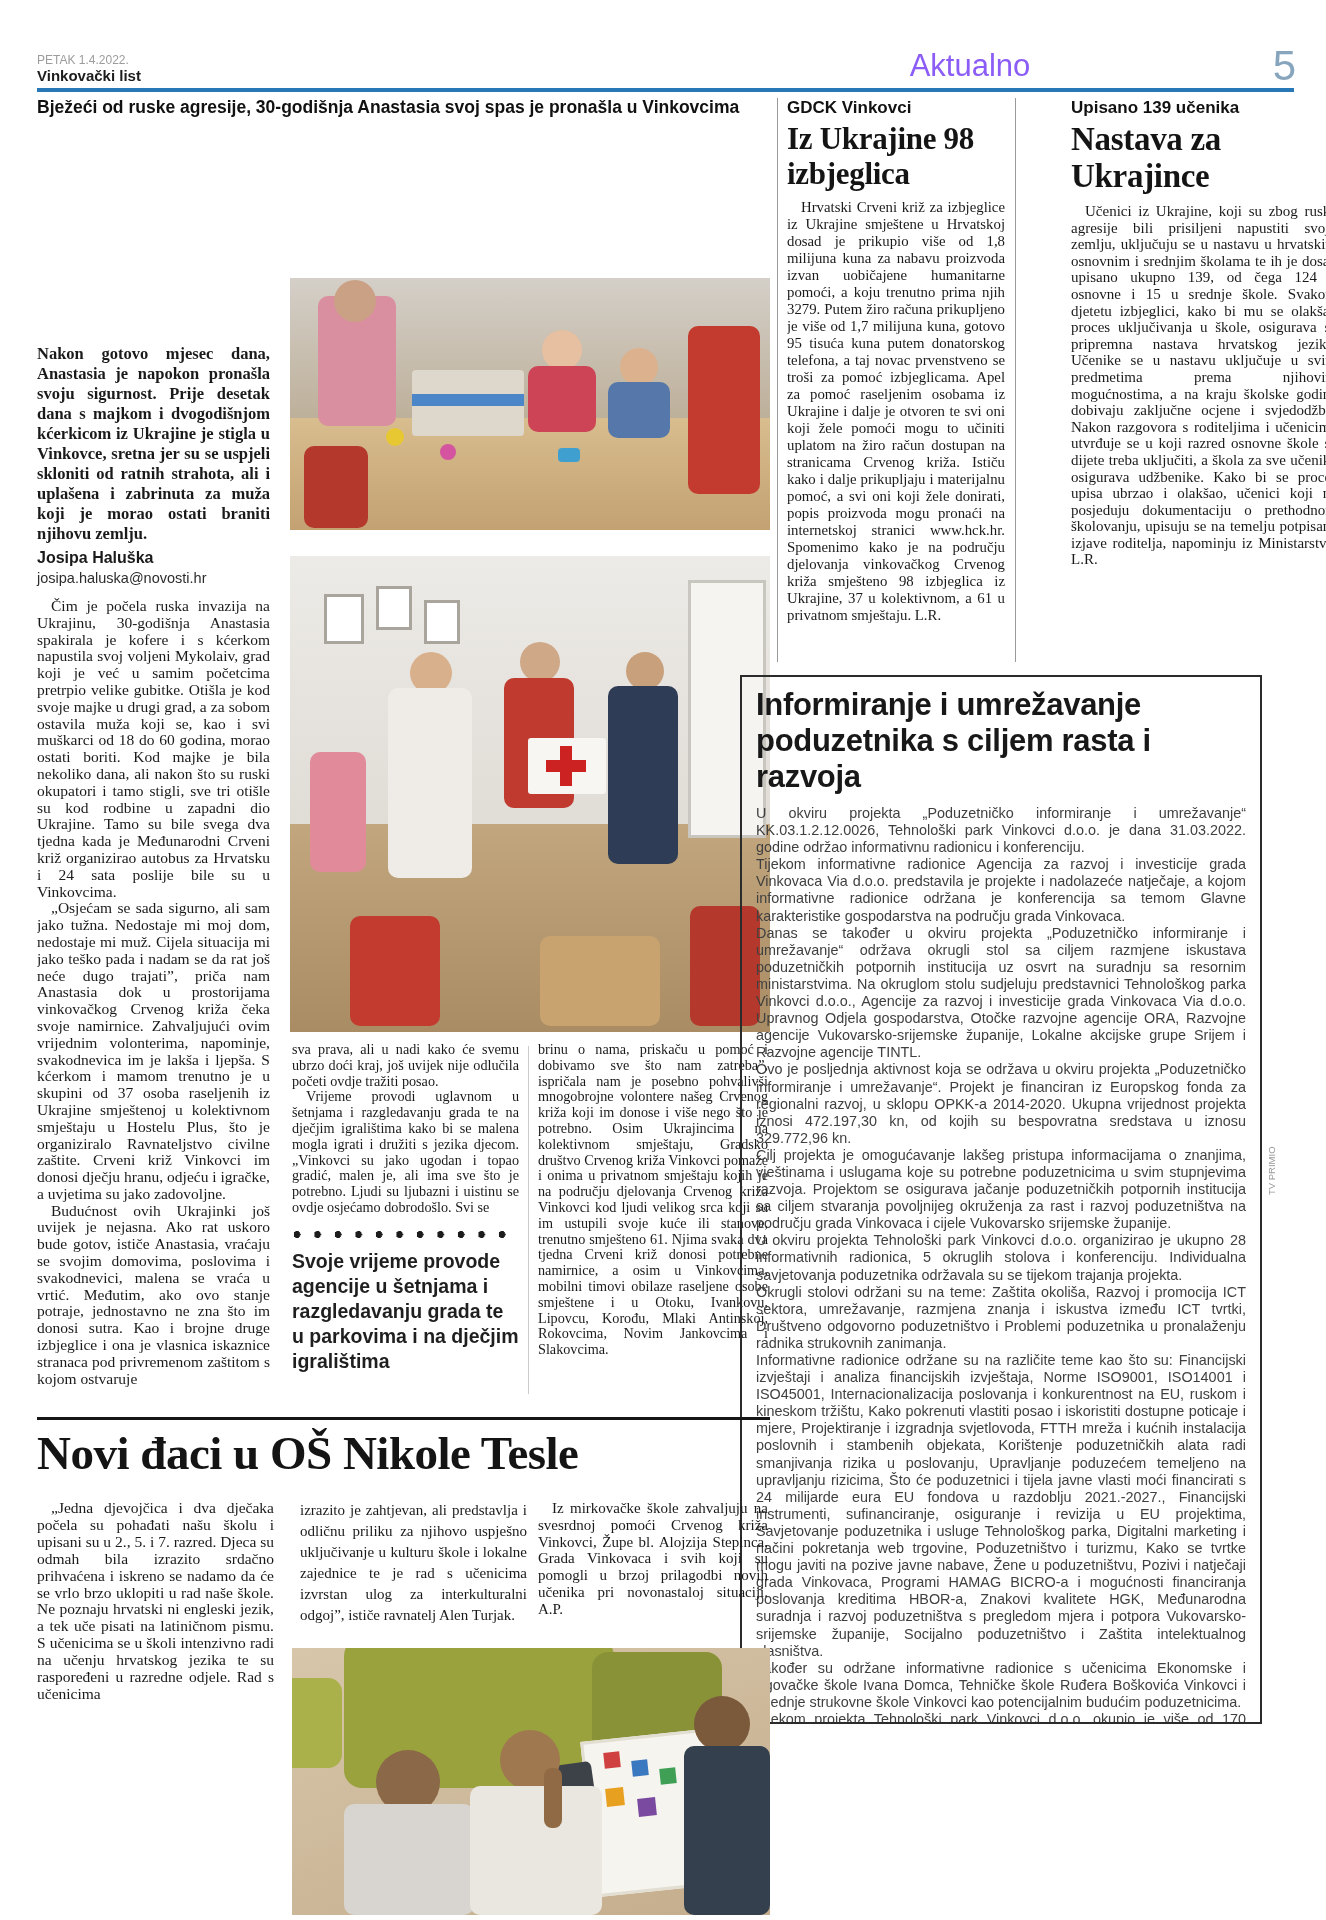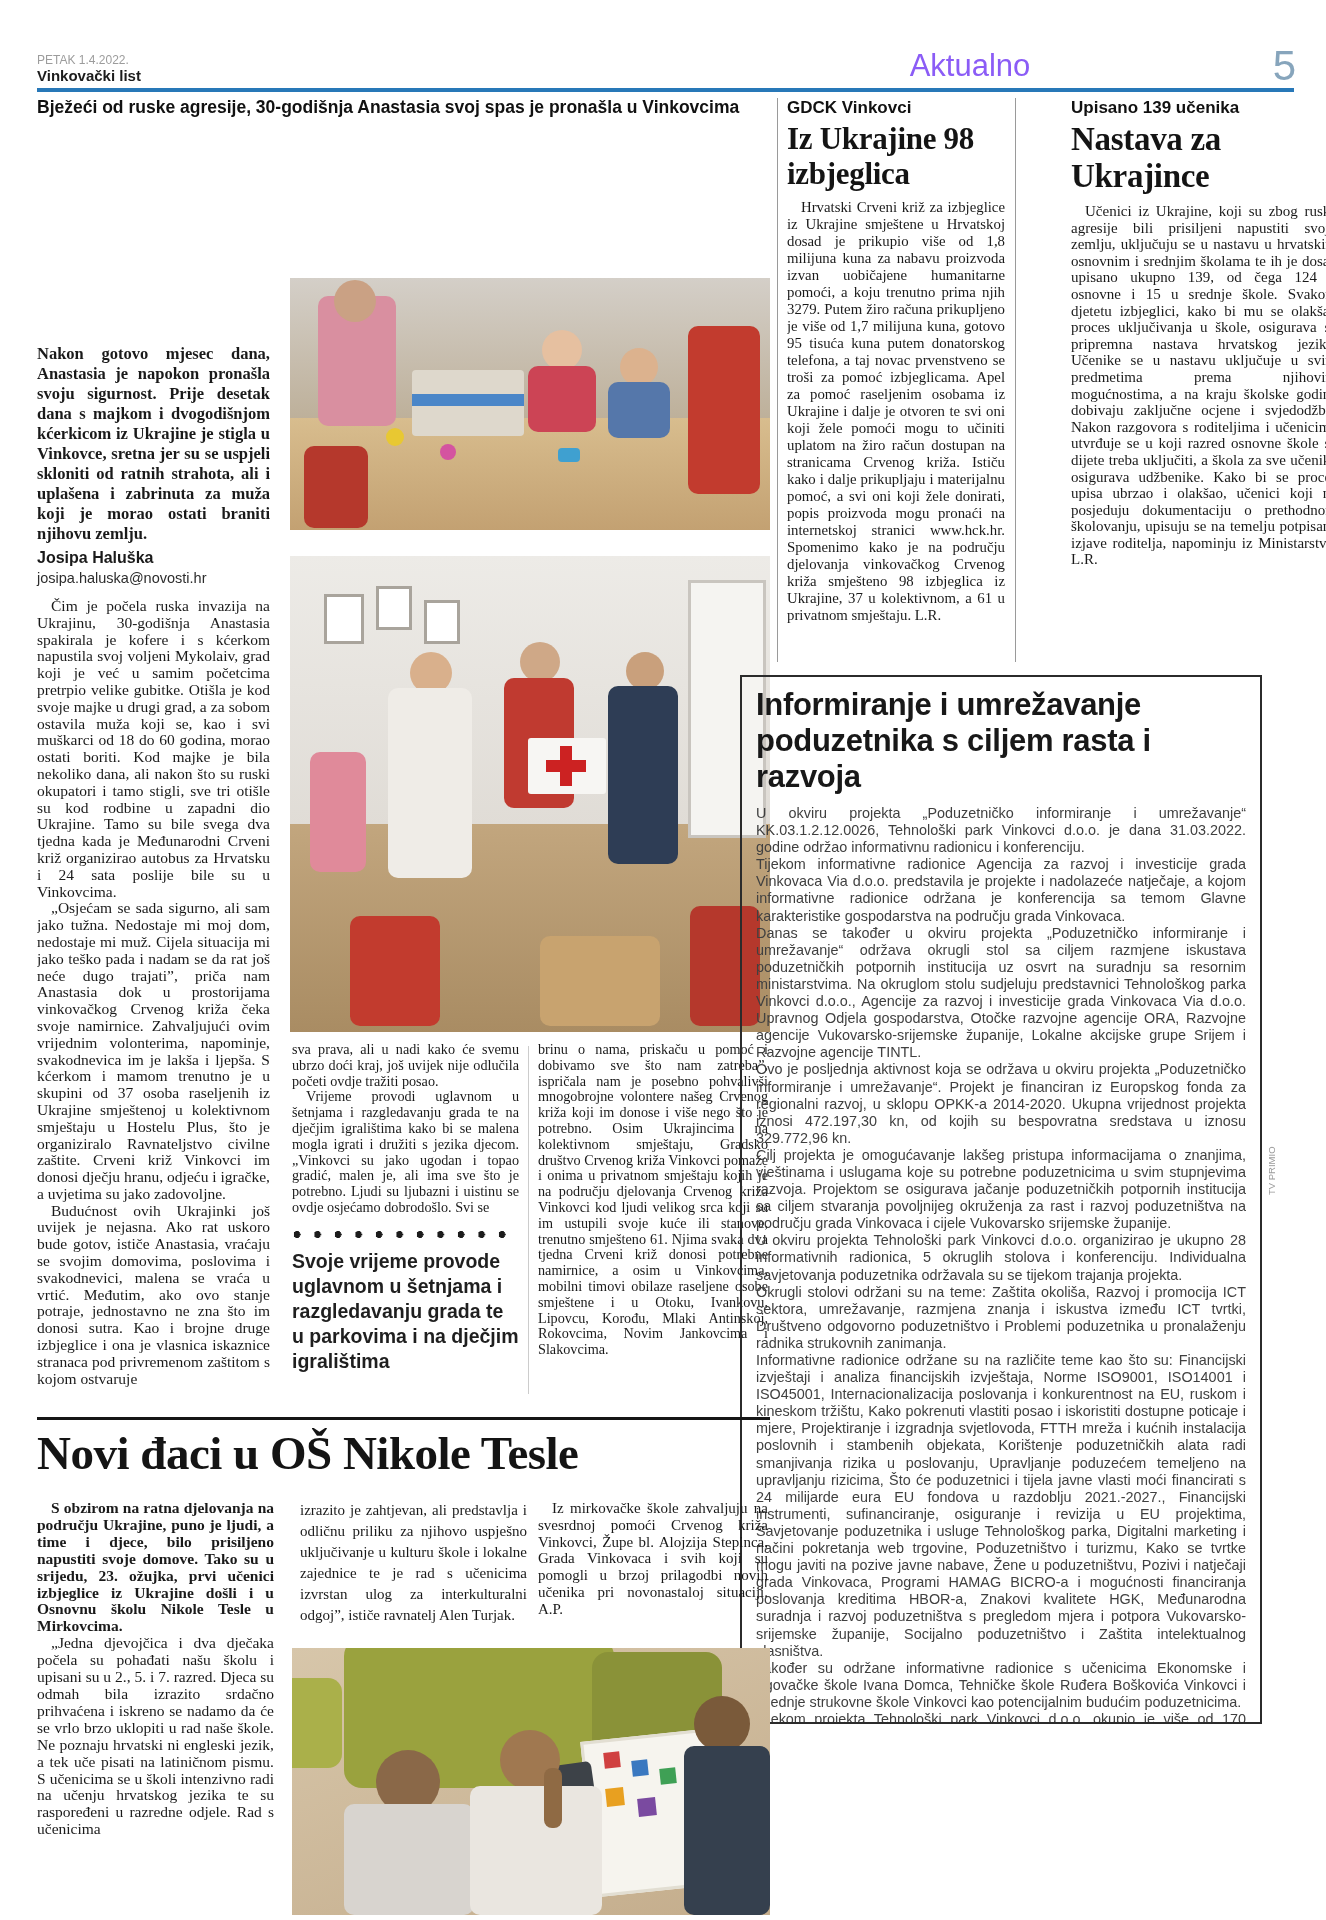--- a/index.html
+++ b/index.html
@@ -142,21 +142,21 @@
   <div class="abs col1 jst clip">
     <p class="ind">Čim je počela ruska invazija na Ukrajinu, 30-godišnja Anastasia spakirala je kofere i s kćerkom napustila svoj voljeni Mykolaiv, grad koji je već u samim početcima pretrpio velike gubitke. Otišla je kod svoje majke u drugi grad, a za sobom ostavila muža koji se, kao i svi muškarci od 18 do 60 godina, morao ostati boriti. Kod majke je bila nekoliko dana, ali nakon što su ruski okupatori i tamo stigli, sve tri otišle su kod rodbine u zapadni dio Ukrajine. Tamo su bile svega dva tjedna kada je Međunarodni Crveni križ organizirao autobus za Hrvatsku i 24 sata poslije bile su u Vinkovcima.</p>
     <p class="ind">„Osjećam se sada sigurno, ali sam jako tužna. Nedostaje mi moj dom, nedostaje mi muž. Cijela situacija mi jako teško pada i nadam se da rat još neće dugo trajati”, priča nam Anastasia dok u prostorijama vinkovačkog Crvenog križa čeka svoje namirnice. Zahvaljujući ovim vrijednim volonterima, napominje, svakodnevica im je lakša i ljepša. S kćerkom i mamom trenutno je u skupini od 37 osoba raseljenih iz Ukrajine smještenoj u kolektivnom smještaju u Hostelu Plus, što je organiziralo Ravnateljstvo civilne zaštite. Crveni križ Vinkovci im donosi dječju hranu, odjeću i igračke, a uvjetima su jako zadovoljne.</p>
     <p class="ind">Budućnost ovih Ukrajinki još uvijek je nejasna. Ako rat uskoro bude gotov, ističe Anastasia, vraćaju se svojim domovima, poslovima i svakodnevici, malena se vraća u vrtić. Međutim, ako ovo stanje potraje, jednostavno ne zna što im donosi sutra. Kao i brojne druge izbjeglice i ona je vlasnica iskaznice stranaca pod privremenom zaštitom s kojom ostvaruje</p>
   </div>
 
   <div class="abs cap2 jst clip">
     <p>sva prava, ali u nadi kako će svemu ubrzo doći kraj, još uvijek nije odlučila početi ovdje tražiti posao.</p>
     <p class="ind">Vrijeme provodi uglavnom u šetnjama i razgledavanju grada te na dječjim igralištima kako bi se malena mogla igrati i družiti s jezika djecom. „Vinkovci su jako ugodan i topao gradić, malen je, ali ima sve što je potrebno. Ljudi su ljubazni i uistinu se ovdje osjećamo dobrodošlo. Svi se</p>
     <div class="dots"></div>
-    <div class="pullquote">Svoje vrijeme provode uglavnom u šetnjama i razgledavanju grada te u parkovima i na dječjim igralištima</div>
+    <div class="pullquote">Svoje vrijeme provode agencije u šetnjama i razgledavanju grada te u parkovima i na dječjim igralištima</div>
   </div>
   <div class="abs capdiv"></div>
   <div class="abs cap3 jst clip">
     <p>brinu o nama, priskaču u pomoć i dobivamo sve što nam zatreba”, ispričala nam je posebno pohvalivši mnogobrojne volontere našeg Crvenog križa koji im donose i više nego što je potrebno. Osim Ukrajincima na kolektivnom smještaju, Gradsko društvo Crvenog križa Vinkovci pomaže i onima u privatnom smještaju kojih je na području djelovanja Crvenog križa Vinkovci kod ljudi velikog srca koji su im ustupili svoje kuće ili stanove, trenutno smješteno 61. Njima svaka dva tjedna Crveni križ donosi potrebne namirnice, a osim u Vinkovcima, mobilni timovi obilaze raseljene osobe smještene i u Otoku, Ivankovu, Lipovcu, Korođu, Mlaki Antinskoj, Rokovcima, Novim Jankovcima i Slakovcima.</p>
   </div>
 
   <div class="abs vline1"></div>
   <div class="abs vline2"></div>
 
   <div class="abs gdck">
@@ -203,21 +203,20 @@
         </div>
       </div>
     </div>
   </div>
   <div class="abs photo-credit">TV PRIMIO</div>
 
   <div class="abs nd-rule"></div>
   <div class="abs nd-headline">Novi đaci u OŠ Nikole Tesle</div>
 
   <div class="abs nd1 jst clip">
-    <p class="ind intro">S obzirom na ratna djelovanja na području Ukrajine, puno je ljudi, a time i djece, bilo prisiljeno napustiti svoje domove. Tako su u srijedu, 23. ožujka, prvi učenici izbjeglice iz Ukrajine došli i u Osnovnu školu Nikole Tesle u Mirkovcima.</p>
     <p class="ind">„Jedna djevojčica i dva dječaka počela su pohađati našu školu i upisani su u 2., 5. i 7. razred. Djeca su odmah bila izrazito srdačno prihvaćena i iskreno se nadamo da će se vrlo brzo uklopiti u rad naše škole. Ne poznaju hrvatski ni engleski jezik, a tek uče pisati na latiničnom pismu. S učenicima se u školi intenzivno radi na učenju hrvatskog jezika te su raspoređeni u razredne odjele. Rad s učenicima</p>
   </div>
   <div class="abs nd2 jst clip">
     <p>izrazito je zahtjevan, ali predstavlja i odličnu priliku za njihovo uspješno uključivanje u kulturu škole i lokalne zajednice te je rad s učenicima izvrstan ulog za interkulturalni odgoj”, ističe ravnatelj Alen Turjak.</p>
   </div>
   <div class="abs nd3 jst clip">
     <p class="ind">Iz mirkovačke škole zahvaljuju na svesrdnoj pomoći Crvenog križa Vinkovci, Župe bl. Alojzija Stepinca, Grada Vinkovaca i svih koji su pomogli u brzoj prilagodbi novih učenika pri novonastaloj situaciji. A.P.</p>
   </div>
 
   <div class="abs photo ph3">

